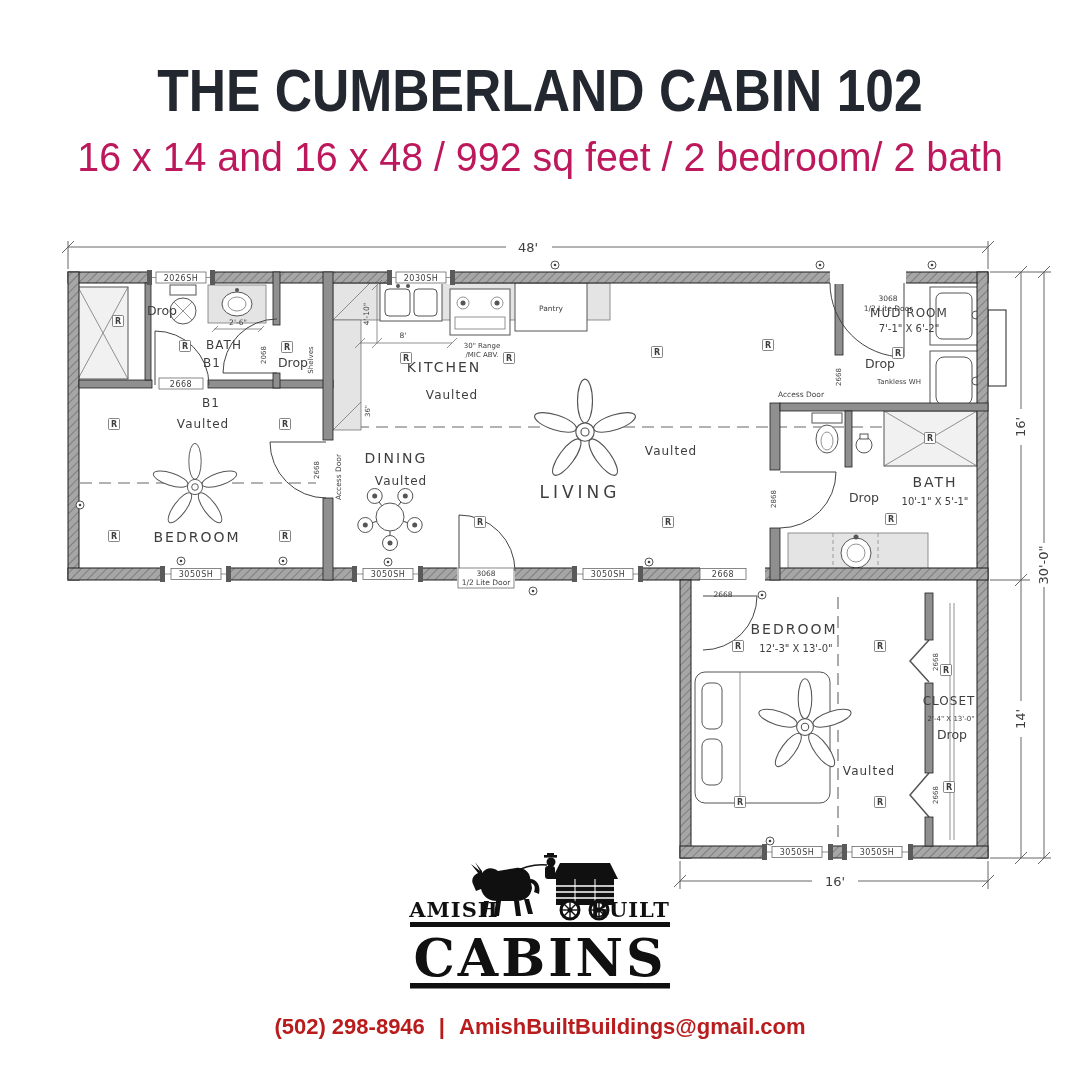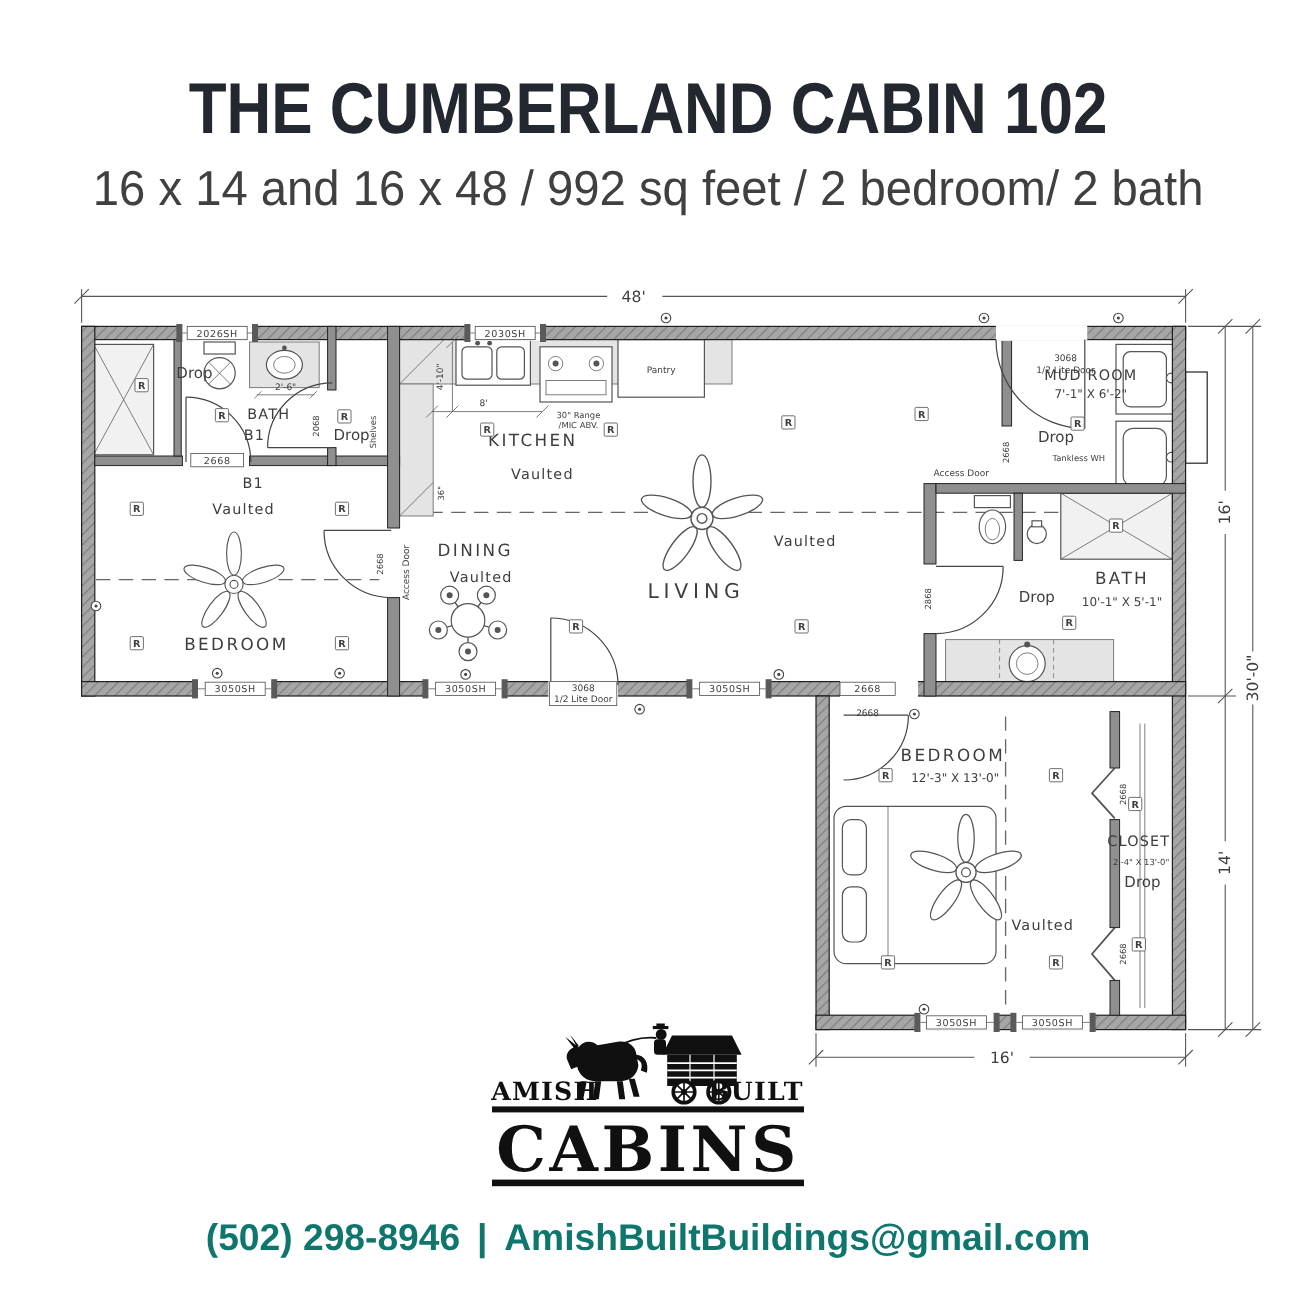--- a/index.html
+++ b/index.html
@@ -1,23 +1,23 @@
 <!DOCTYPE html>
 <html><head>
 <meta charset="utf-8">
 <style>
   html,body{margin:0;padding:0;background:#fff;}
   #page{position:relative;width:1051px;height:1080px;background:#fff;overflow:hidden;
         font-family:"Liberation Sans",sans-serif;}
   .center-row{position:absolute;left:0;width:1080px;text-align:center;white-space:nowrap;}
   #title{top:56px;font-size:60px;font-weight:800;color:#23272f;letter-spacing:0px;}
   #title .fitx{display:inline-block;transform:scaleX(0.86);transform-origin:center;}
-  #subtitle{top:134px;font-size:41px;font-weight:400;color:#404040;}
+  #subtitle{top:134px;font-size:41px;font-weight:400;color:#be185d;}
   #subtitle .fitx{display:inline-block;transform:scaleX(0.96);transform-origin:center;}
-  #footer{top:1014px;font-size:31px;font-weight:700;color:#0f766e;}
+  #footer{top:1014px;font-size:22px;font-weight:700;color:#b91c1c;}
   #footer span{margin:0 7px;}
   #plan{position:absolute;left:0;top:225px;}
   #logo{position:absolute;left:404px;top:853px;}
   
   text{font-family:"DejaVu Sans",sans-serif;fill:#3e3e3e;text-anchor:middle;}
   .rm{font-size:14px;letter-spacing:2px;}
   .rm-lg{font-size:17px;letter-spacing:4px;}
   .rm-sm{font-size:12px;letter-spacing:1px;}
   .szdim{font-size:10px;}
   .dim-lg{font-size:13px;}

